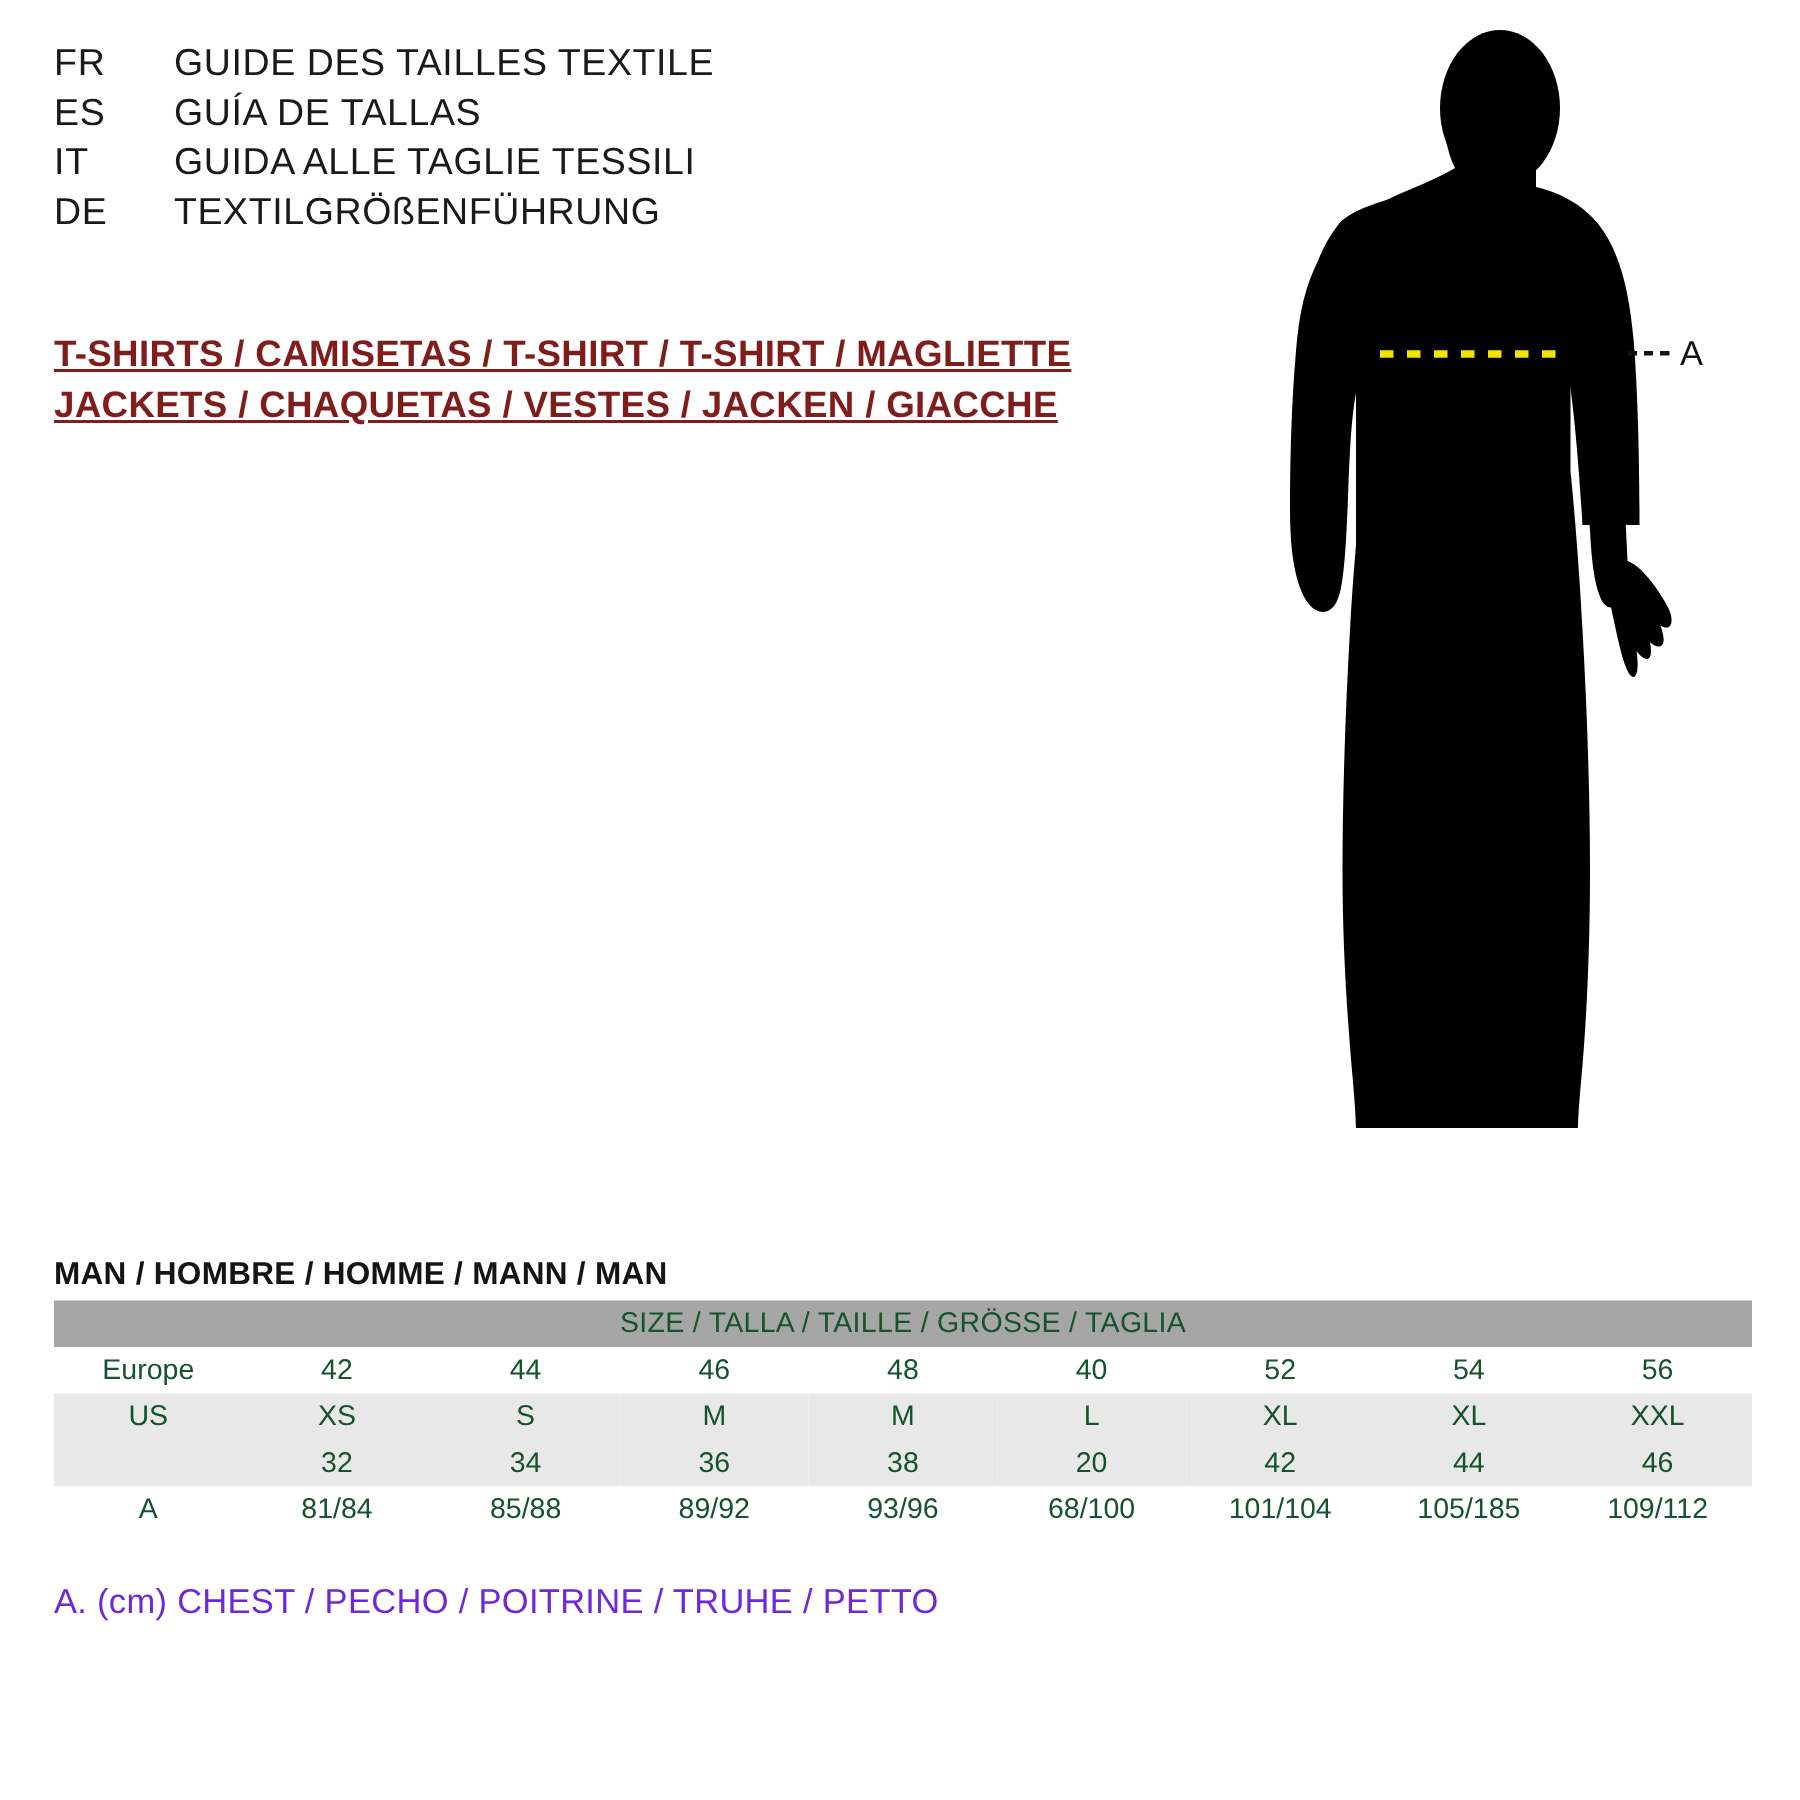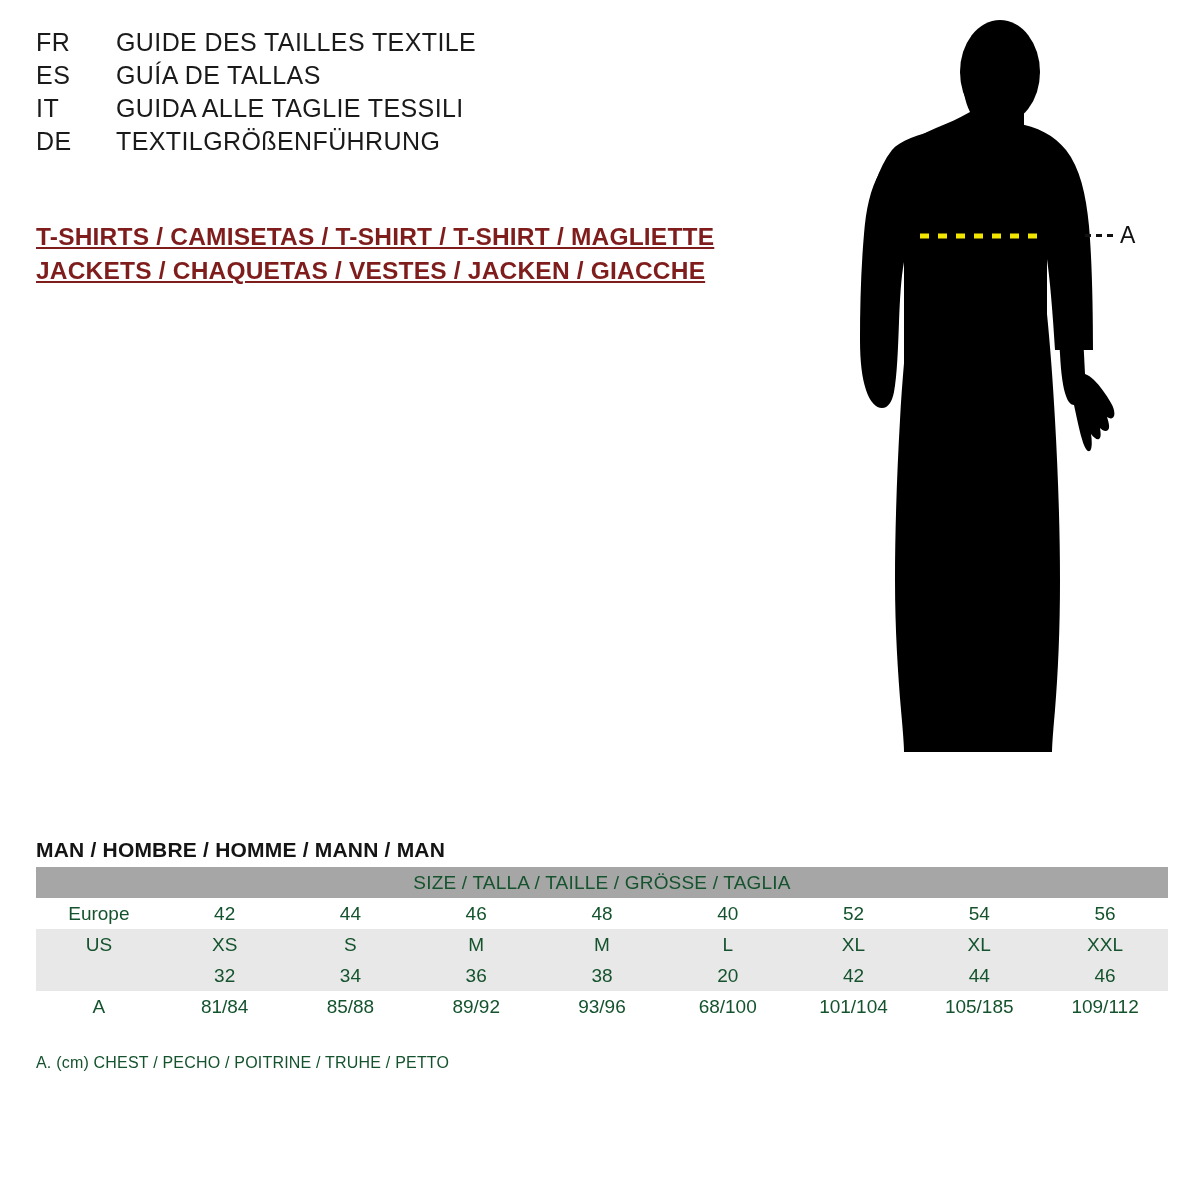--- a/index.html
+++ b/index.html
@@ -120,23 +120,23 @@
   }
   .row-light td { background: #e8e8e8; }
   .row-white td { background: #ffffff; }
   td.label-cell {
     text-align: left;
     padding-left: 8px;
     width: 172px;
   }
   #footnote {
     margin-top: 32px;
-    font-size: 16px;
+    font-size: 23px;
     letter-spacing: 0.2px;
-    color: #14532d;
+    color: #6d28d9;
   }
 </style>
 </head>
 <body>
 
 <div id="header-block">
   <div class="lang-row">
     <div class="lang-code">FR</div>
     <div class="lang-text">GUIDE DES TAILLES TEXTILE</div>
   </div>

